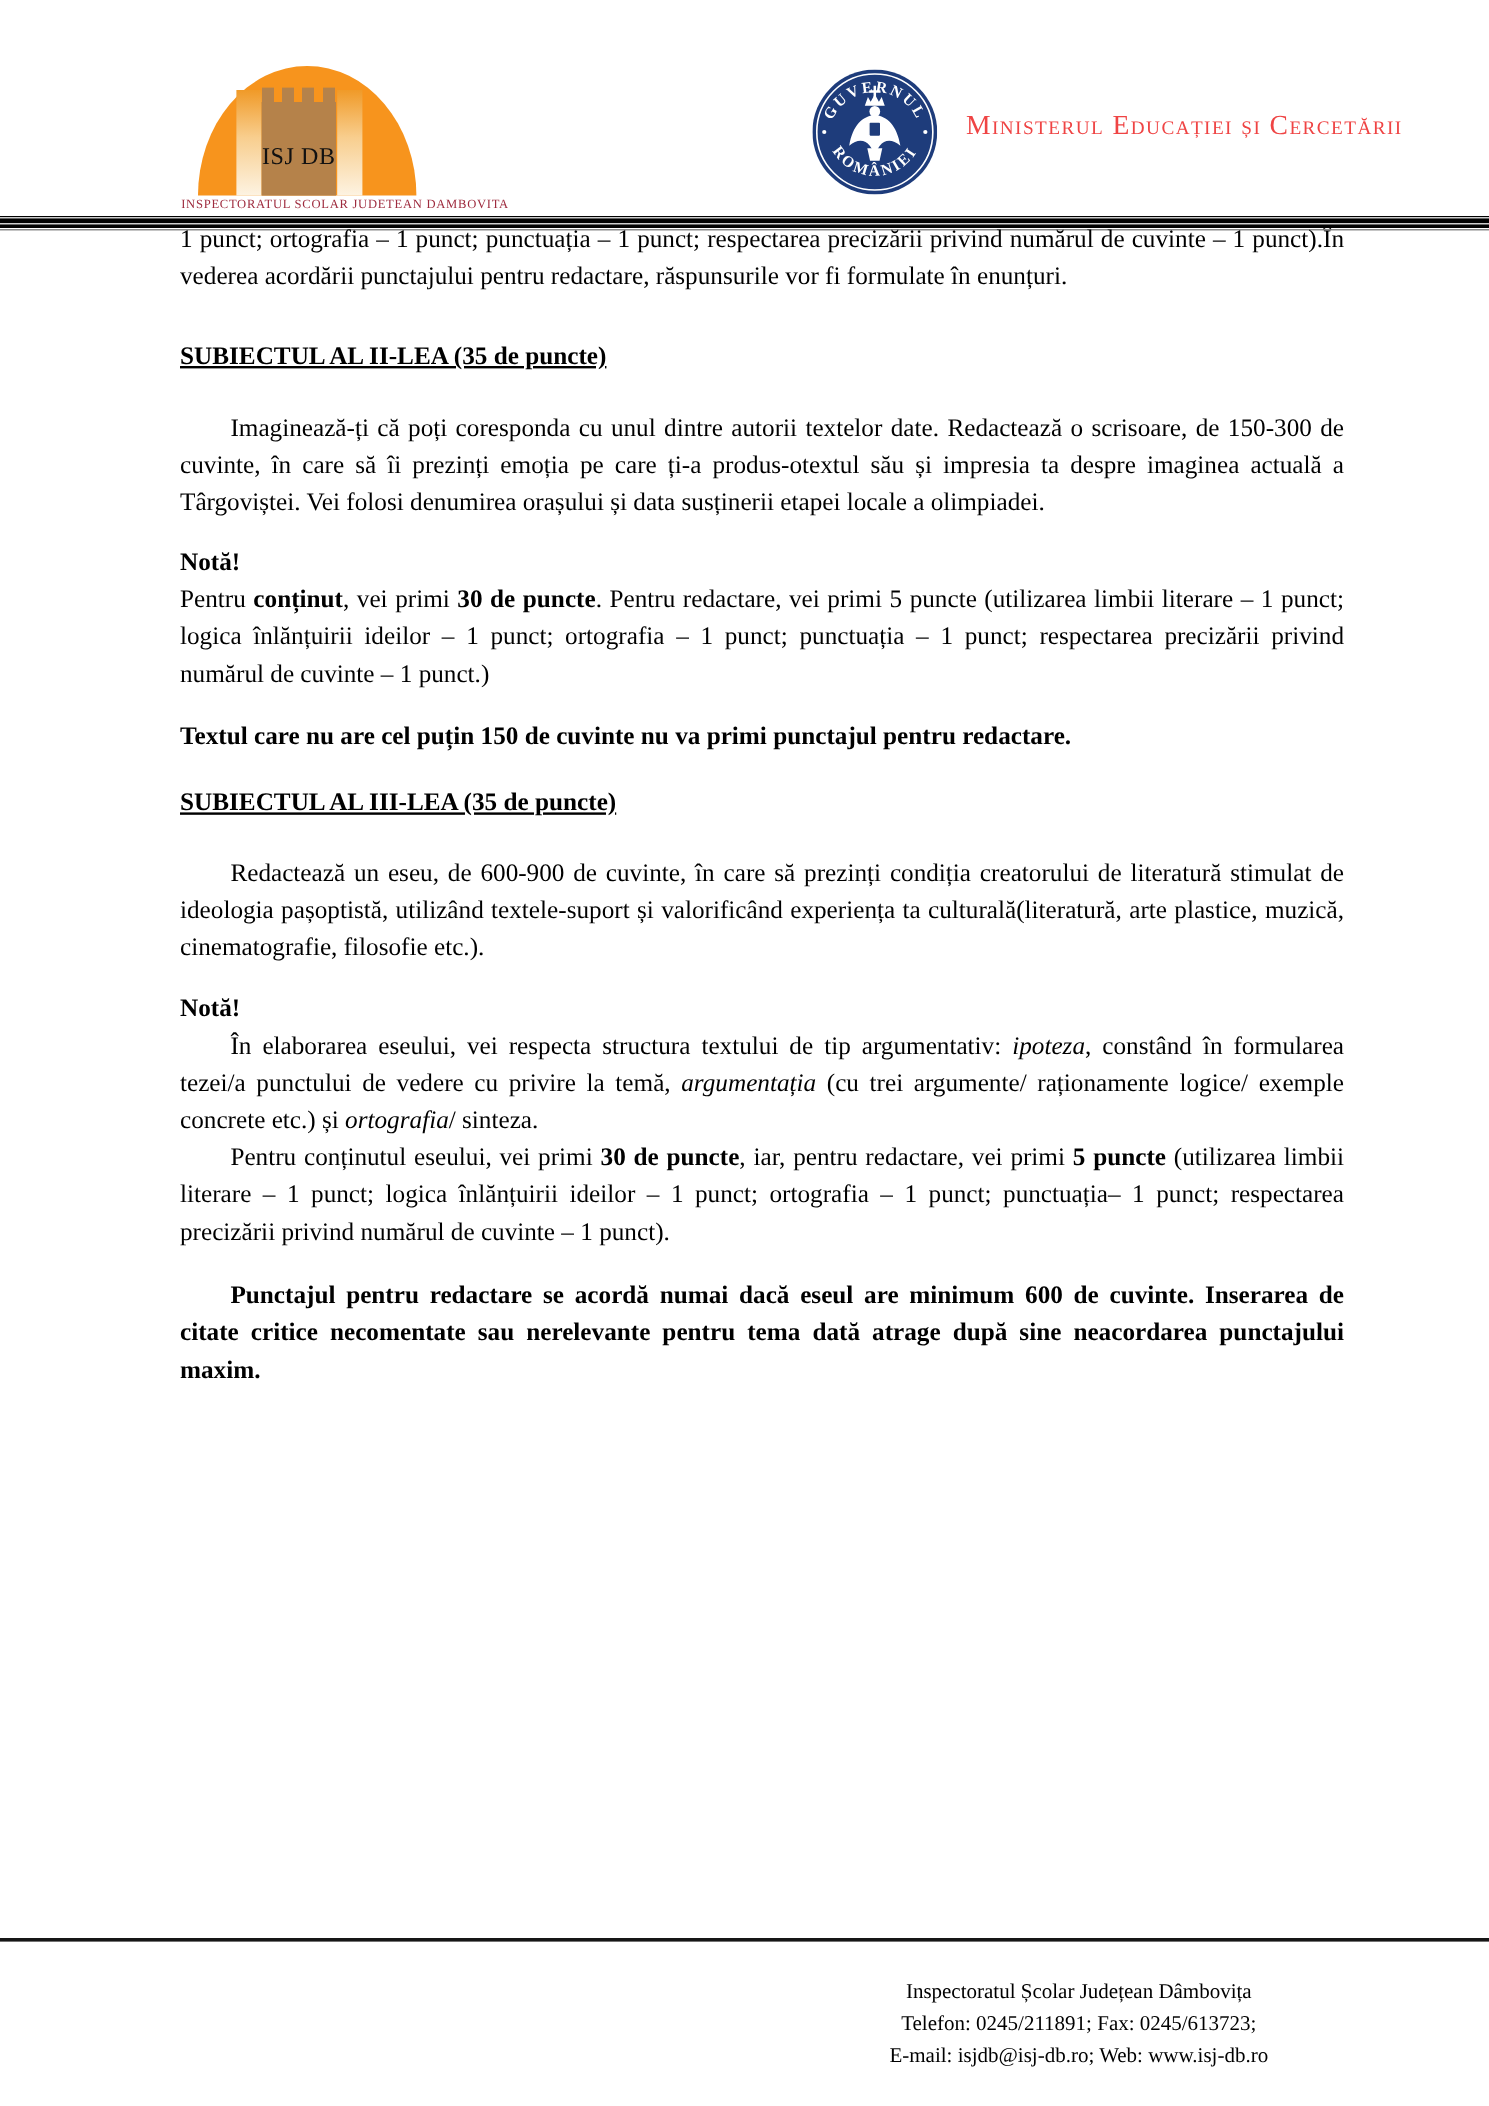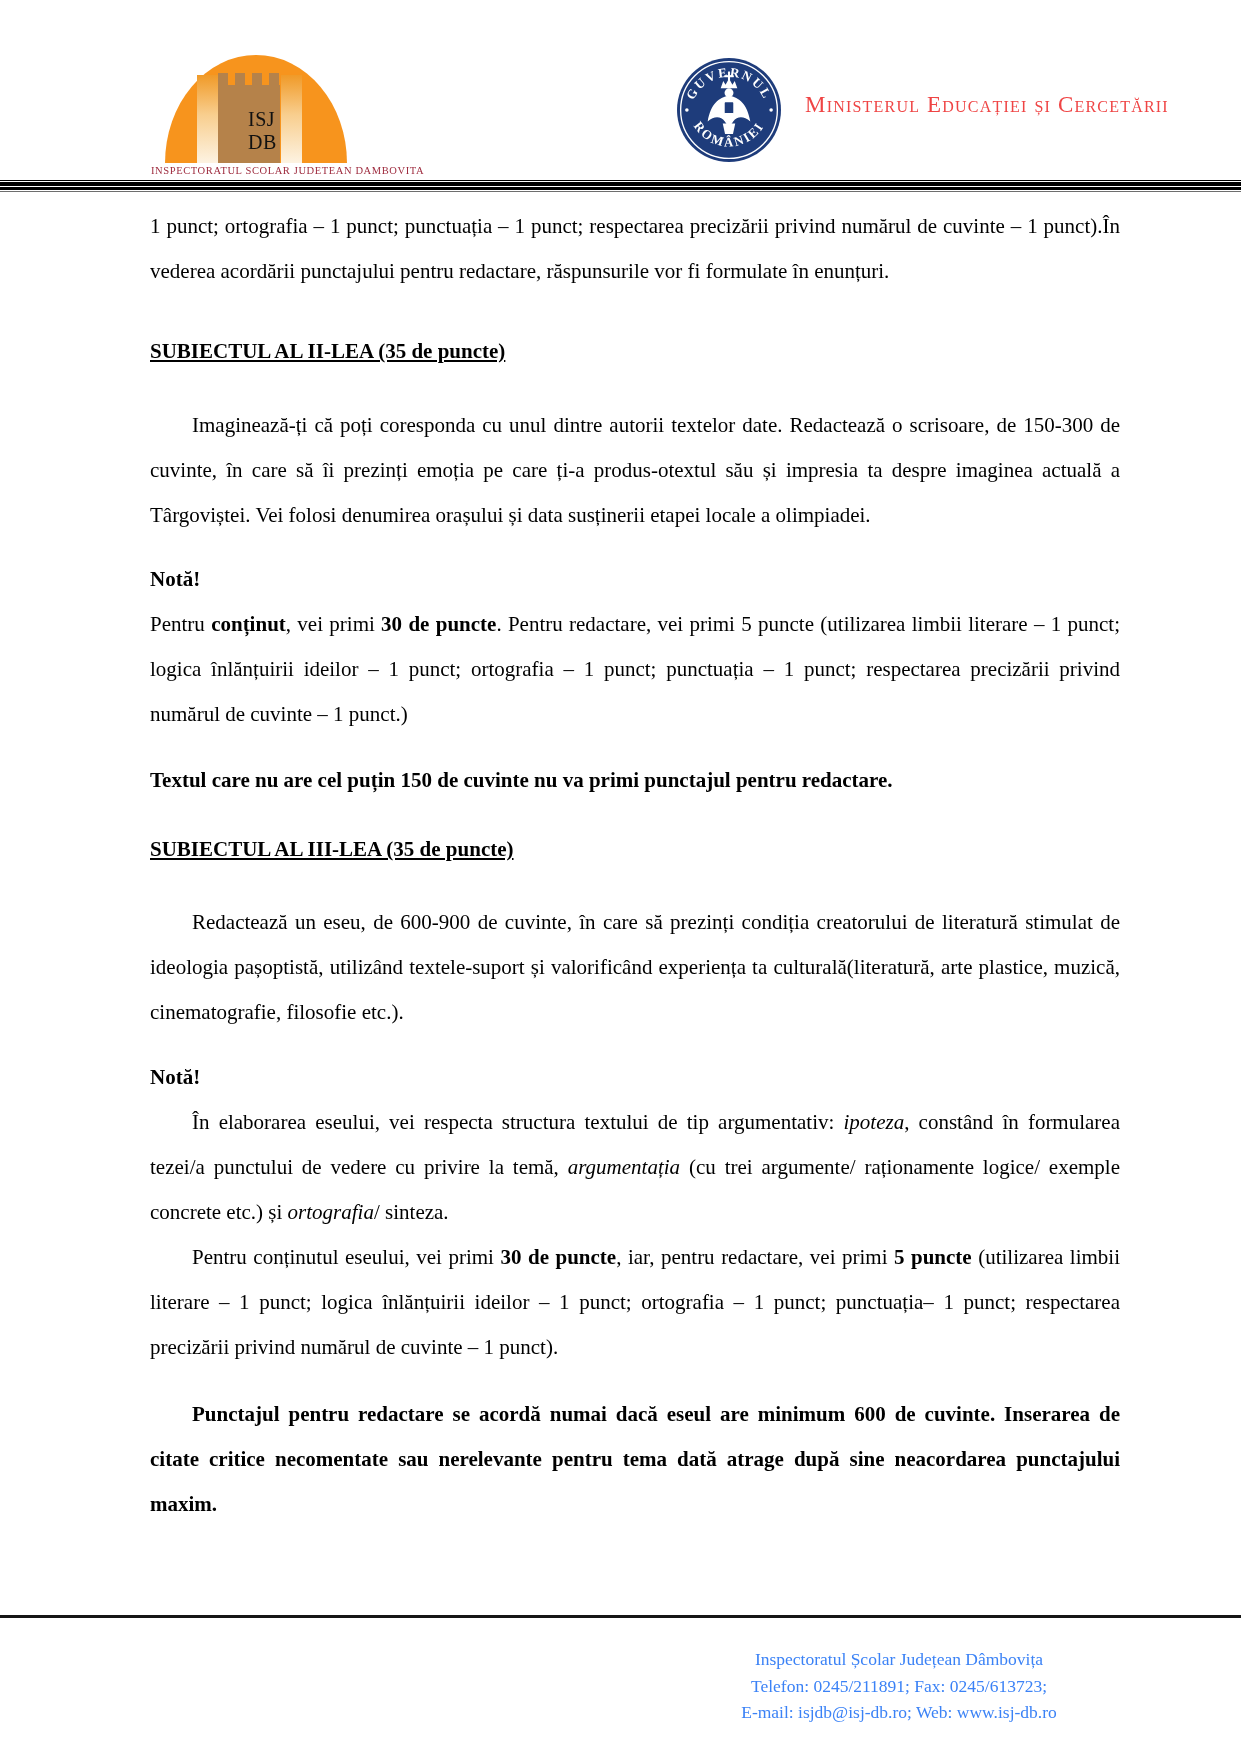--- a/index.html
+++ b/index.html
@@ -13,56 +13,56 @@
   .isj-band{position:absolute;top:20px;width:21px;height:88px;
             background:linear-gradient(to bottom,#F09A28 0%,#F8CE8E 45%,#FDF3E2 100%);}
   .band-left{left:32px;}
   .band-right{left:116px;}
   .isj-tower{position:absolute;left:53px;top:18px;width:62px;height:90px;}
   .isj-merlons{height:12px;width:100%;
             background:repeating-linear-gradient(90deg,#B5824A 0 10px,rgba(0,0,0,0) 10px 17px);}
   .isj-tower-body{height:78px;width:100%;background:#B5824A;
             display:flex;align-items:center;justify-content:center;}
   .isj-acronym{font-family:"Liberation Serif",serif;font-size:20px;color:#111;
-            letter-spacing:.5px;padding-top:14px;padding-left:30px;}
+            letter-spacing:.5px;padding-top:14px;}
   .isj-caption{position:absolute;left:-14px;top:110px;width:240px;white-space:nowrap;
             font-size:10.5px;letter-spacing:.6px;color:#9E2B3E;text-align:center;}
 
   
   .gov-seal{position:absolute;left:677px;top:58px;width:104px;height:104px;}
 
   
   .ministry{position:absolute;left:805px;top:92px;width:430px;
             font-variant:small-caps;font-size:23px;letter-spacing:1.2px;
             color:#ef4444;white-space:nowrap;}
 
   
   .separator{position:absolute;left:0;top:180px;width:1241px;}
   .sep1{height:1px;background:#000;}
   .sep2{height:4px;background:#000;margin-top:1px;}
   .sep3{height:3px;background:#000;margin-top:1px;}
   .sep4{height:1px;background:#6e6e6e;margin-top:1px;}
 
   
-  .content{position:absolute;left:150px;top:200px;width:970px;
-           font-size:21px;line-height:45px;text-align:justify;}
+  .content{position:absolute;left:150px;top:180px;width:970px;
+           font-size:21px;line-height:31px;text-align:justify;}
   .content p{margin:0;}
   .h{font-weight:bold;text-decoration:underline;text-align:left;}
   .ind{text-indent:42px;}
   .bold{font-weight:bold;}
   .mt4{margin-top:4px!important;}  .mt35{margin-top:35px!important;}
   .mt29{margin-top:29px!important;}.mt19{margin-top:19px!important;}
   .mt21{margin-top:21px!important;}.mt24{margin-top:24px!important;}
   .mt28{margin-top:28px!important;}.mt20{margin-top:20px!important;}
   .mt22{margin-top:22px!important;}
 
   
   .footer-rule{position:absolute;left:0;top:1615px;width:1241px;height:3px;background:#161616;}
   .footer-text{position:absolute;top:1646px;right:42px;width:600px;text-align:center;
-               font-size:17.5px;line-height:26.5px;color:#3b82f6;}
+               font-size:17.5px;line-height:26.5px;color:#000000;}
   .footer-text div{white-space:nowrap;}
 </style>
 </head>
 <body>
 
 <div class="page">
 
   <div class="isj-logo">
     <div class="isj-dome"></div>
     <div class="isj-band band-left"></div>

